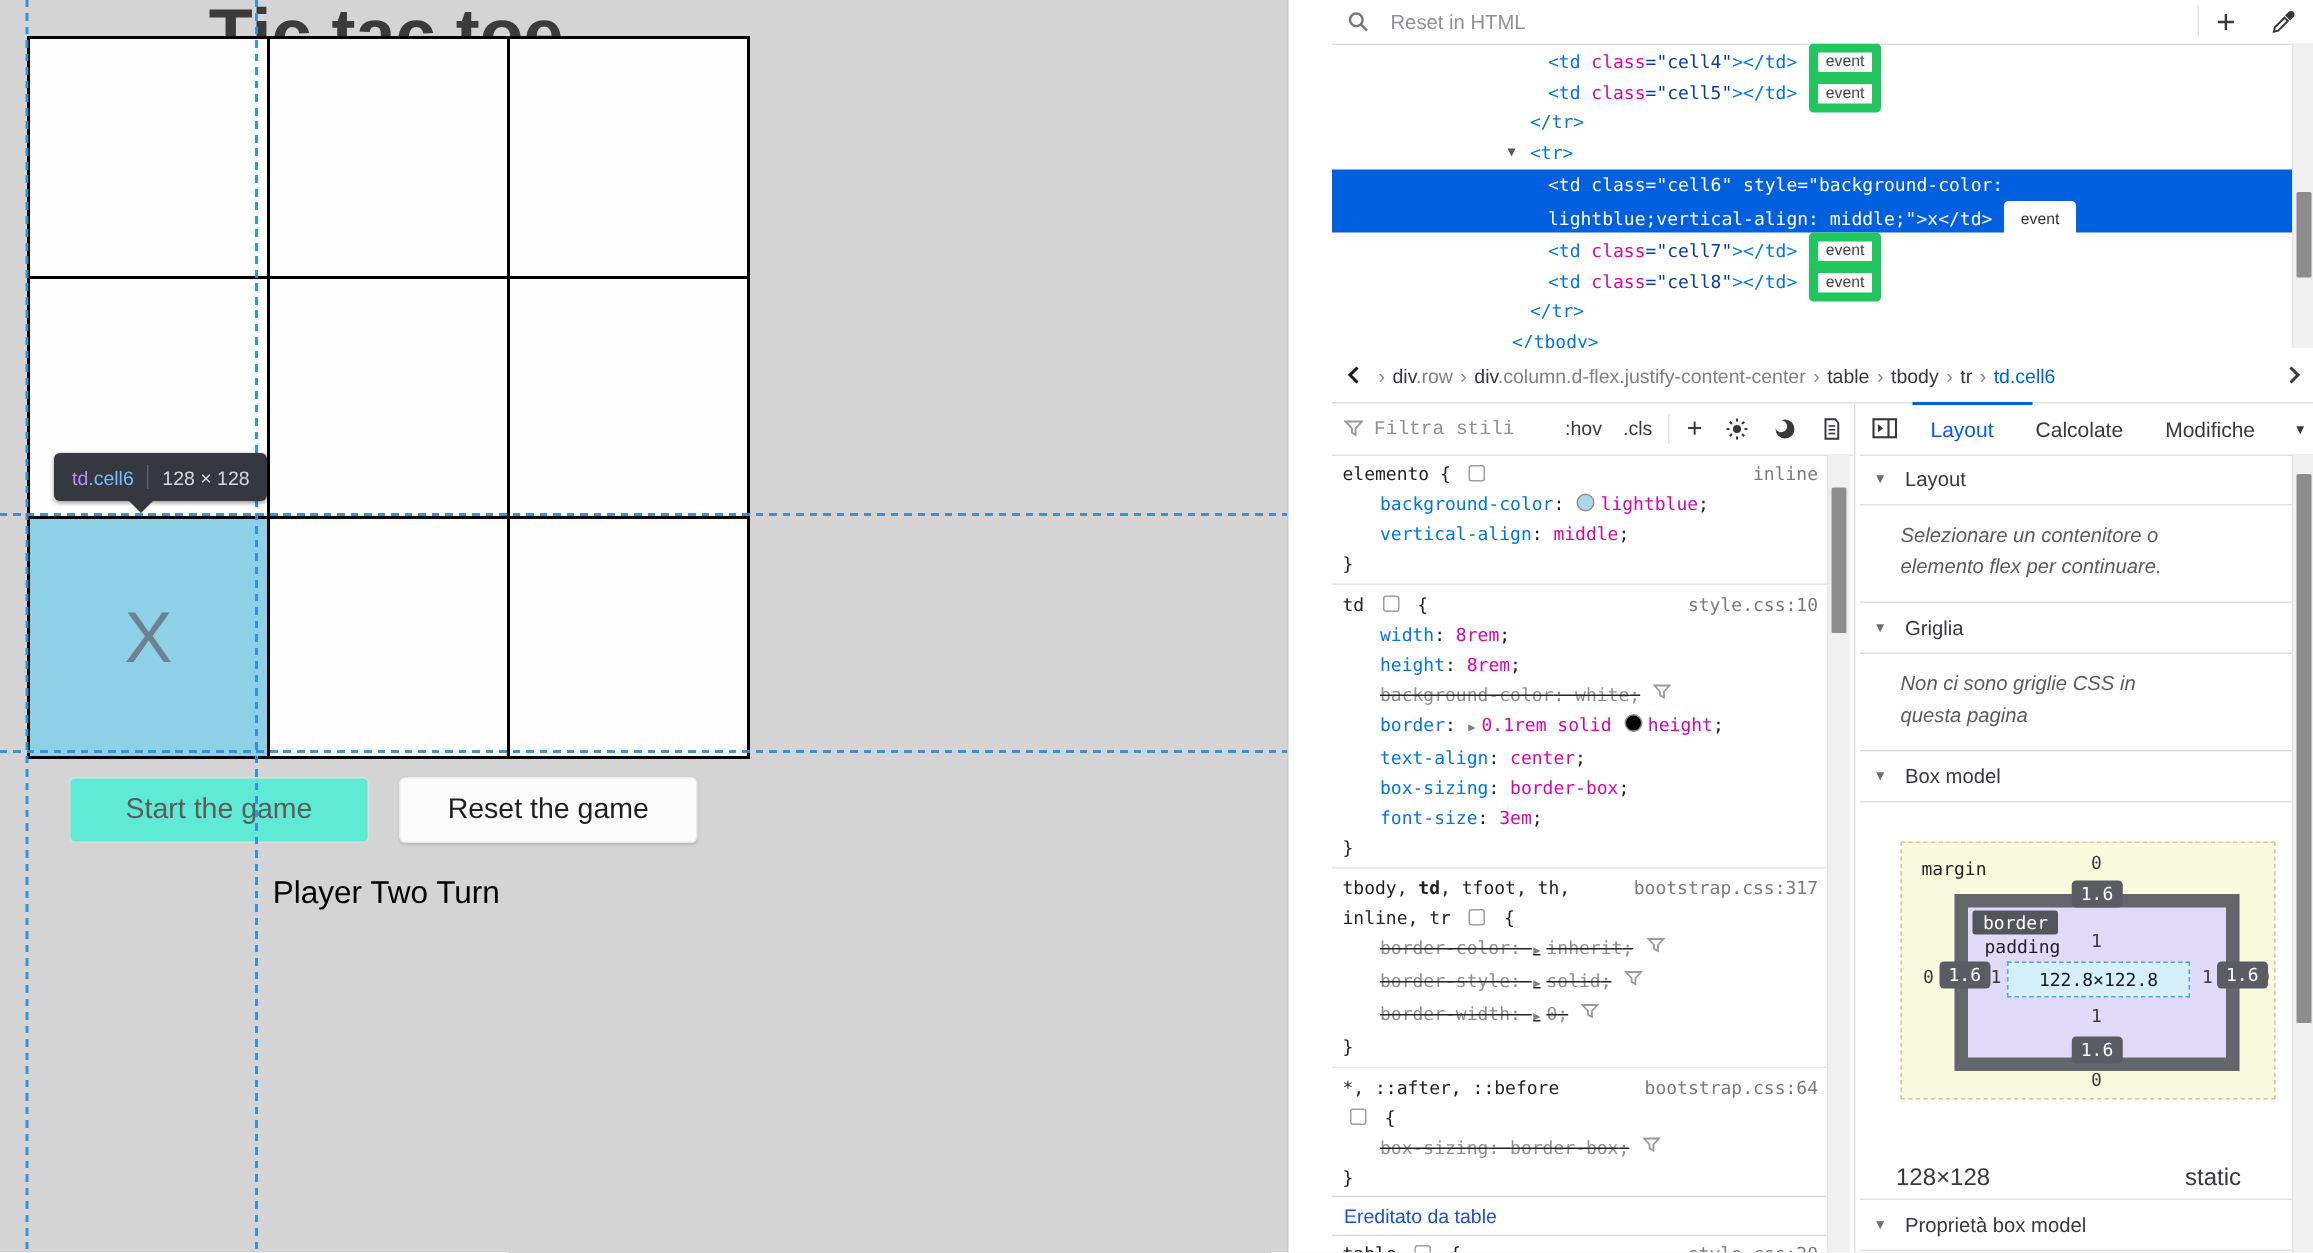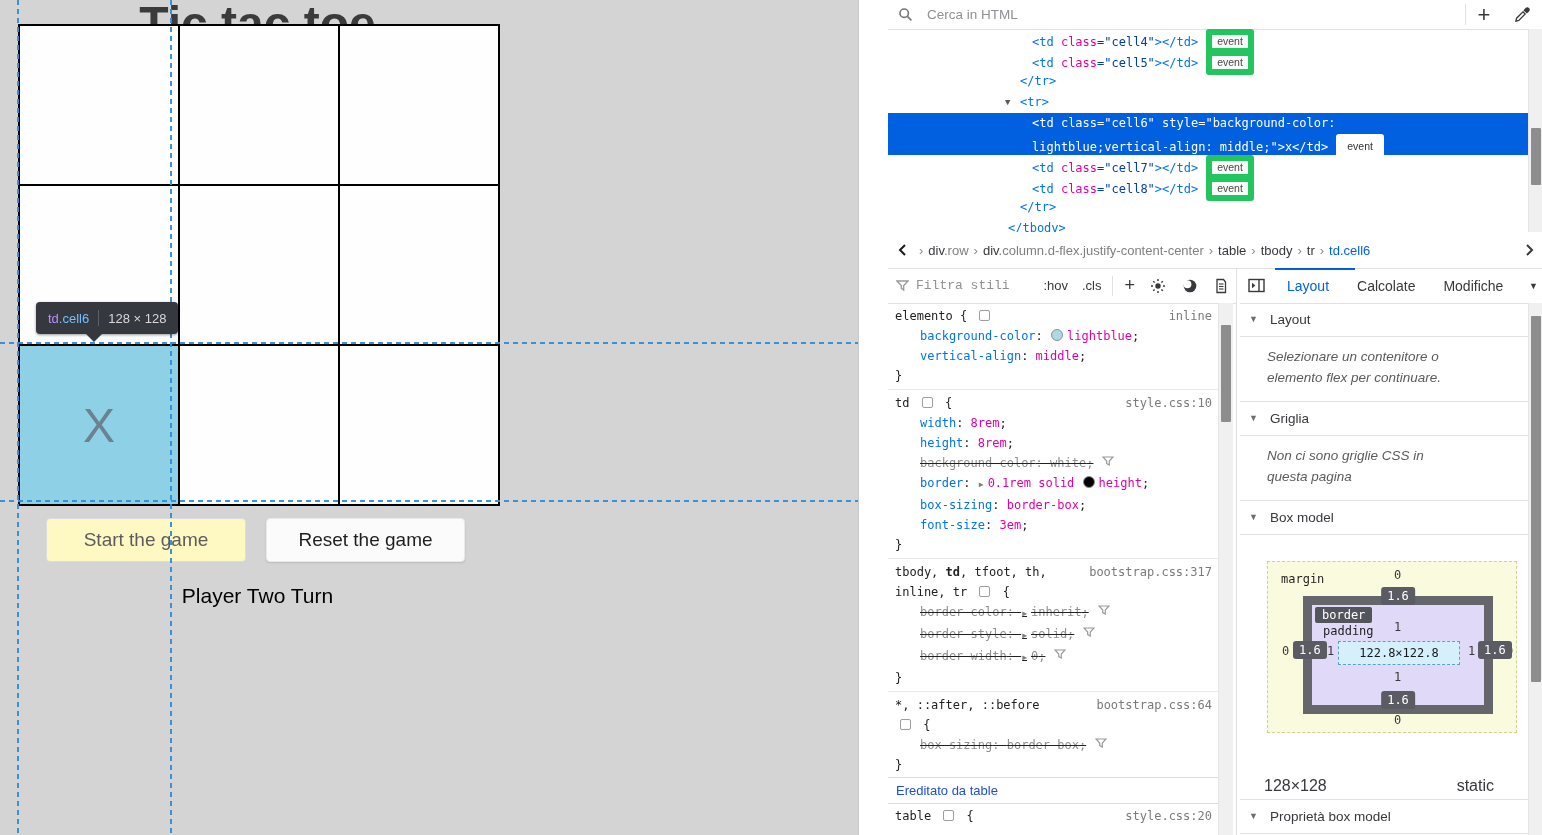--- a/index.html
+++ b/index.html
@@ -10,21 +10,21 @@
   #ttt-table{position:absolute;left:18px;top:24px;width:478px;height:478px;background:#000;border:2px solid #000;display:grid;grid-template-columns:1fr 1fr 1fr;grid-template-rows:1fr 1fr 1fr;gap:2px;}
   .ttt-cell{background:#fefefe;display:flex;align-items:center;justify-content:center;}
   .ttt-cell.marked{background:#8ed1e7;color:#6d8291;font-size:48px;text-transform:uppercase;}
   .guide-v{position:absolute;top:0;width:2px;height:835px;background:repeating-linear-gradient(180deg,#2f8fd6 0 5px,transparent 5px 9px);opacity:.95;z-index:5;}
   .guide-h{position:absolute;left:0;width:858px;height:2px;background:repeating-linear-gradient(90deg,#2f8fd6 0 5px,transparent 5px 9px);opacity:.95;z-index:5;}
   #tooltip{position:absolute;left:36px;top:302px;height:32px;background:#36383f;border-radius:4px;display:flex;align-items:center;padding:0 12px;gap:9px;z-index:9;font-size:13px;box-shadow:0 1px 3px rgba(0,0,0,.4);}
   #tooltip .tt-tag{color:#b98eff;} #tooltip .tt-cls{color:#75bfff;}
   #tooltip .tt-div{width:1px;height:16px;background:#5c5e66;} #tooltip .tt-dims{color:#d8d8dc;}
   #tooltip-arrow{position:absolute;left:86px;top:334px;width:0;height:0;border:8px solid transparent;border-top-color:#36383f;border-bottom-width:0;z-index:9;}
   .pg-btn{position:absolute;top:518px;height:44px;border-radius:4px;font-size:19px;display:flex;align-items:center;justify-content:center;font-family:"Liberation Sans",sans-serif;}
-  #btn-start{left:46px;width:200px;background:#fef9c3;color:#5c5c5c;border:1px solid #dcdcdc;}
+  #btn-start{left:46px;width:200px;background:#5eead4;color:#5c5c5c;border:1px solid #dcdcdc;}
   #btn-reset{left:266px;width:199px;background:#fbfbfb;color:#1f1f1f;border:1px solid #e9e9e9;box-shadow:0 1px 2px rgba(0,0,0,.12);}
   #status{position:absolute;left:0;top:584px;width:515px;text-align:center;font-size:21px;color:#000000;}
   
   #splitter{position:absolute;left:858px;top:0;width:30px;height:835px;background:#fff;border-left:1px solid #c9c9c9;}
   
   #devtools{position:absolute;left:888px;top:0;width:654px;height:835px;background:#fff;color:#38383d;font-size:13px;}
   #search-row{position:absolute;left:0;top:0;width:654px;height:29px;border-bottom:1px solid #e1e1e3;display:flex;align-items:center;}
   #search-ph{color:#909095;margin-left:6px;font-size:13.5px;flex:1;}
   #search-row .vsep{width:1px;height:21px;background:#e1e1e3;}
   #btn-addnode{width:36px;text-align:center;font-size:22px;font-weight:300;color:#38383d;line-height:26px;}
@@ -134,21 +134,21 @@
 
   <section id="devtools">
 
     <div id="search-row">
       <span class="tb-ic" style="margin-left:10px">
         <svg width="15" height="15" viewBox="0 0 15 15">
             <circle cx="6.2" cy="6.2" r="4.2" fill="none" stroke="#757575" stroke-width="1.6"></circle>
             <line x1="9.4" y1="9.4" x2="13.4" y2="13.4" stroke="#757575" stroke-width="1.6"></line>
           </svg>
       </span>
-      <span id="search-ph">Cerca in HTML</span>
+      <span id="search-ph">Reset in HTML</span>
       <span class="vsep"></span>
       <span id="btn-addnode">+</span>
       <span id="btn-eyedrop">
         <svg width="17" height="17" viewBox="0 0 17 17">
             <path d="M15 2c1 1 1 2.4 0 3.4l-2.2 2.2-3.4-3.4L11.6 2c1-1 2.4-1 3.4 0z" fill="#38383d"></path>
             <path d="M9 5.8l2.2 2.2-6.4 6.4-2.9.7.7-2.9z" fill="none" stroke="#38383d" stroke-width="1.3"></path>
           </svg>
       </span>
     </div>
 
@@ -249,20 +249,21 @@
         <div class="rule-line decl"><span><span class="decl-n">vertical-align</span><span class="plain">: </span><span class="decl-v">middle</span><span class="plain">;</span></span></div>
         <div class="rule-line">}</div>
         <div class="rule-sep"></div>
         <div class="rule-line"><span class="plain">td </span><span class="target-ic"></span><span class="plain"> {</span><span class="rule-src">style.css:10</span></div>
         <div class="rule-line decl"><span><span class="decl-n">width</span><span class="plain">: </span><span class="decl-v">8rem</span><span class="plain">;</span></span></div>
         <div class="rule-line decl"><span><span class="decl-n">height</span><span class="plain">: </span><span class="decl-v">8rem</span><span class="plain">;</span></span></div>
         <div class="rule-line decl"><span class="struckwrap"><span class="decl-n">background-color</span><span class="plain">: </span><span class="decl-v">white</span><span class="plain">;</span></span><span style="display: inline-block;"><svg class="funnel-ic" width="12" height="11" viewBox="0 0 12 11">
               <path d="M1 1h10L7.3 5v4L4.7 7.6V5z" fill="none" stroke="#9a9a9a" stroke-width="1.2"></path>
             </svg></span></div>
         <div class="rule-line decl"><span><span class="decl-n">border</span><span class="plain">: </span><span class="arrow">▶</span><span class="decl-v">0.1rem solid</span><span class="plain"> </span><span class="swatch" style="background: rgb(0, 0, 0);"></span><span class="decl-v">height</span><span class="plain">;</span></span></div>
+        <div class="rule-line decl"><span><span class="decl-n">text-align</span><span class="plain">: </span><span class="decl-v">center</span><span class="plain">;</span></span></div>
         <div class="rule-line decl"><span><span class="decl-n">box-sizing</span><span class="plain">: </span><span class="decl-v">border-box</span><span class="plain">;</span></span></div>
         <div class="rule-line decl"><span><span class="decl-n">font-size</span><span class="plain">: </span><span class="decl-v">3em</span><span class="plain">;</span></span></div>
         <div class="rule-line">}</div>
         <div class="rule-sep"></div>
         <div class="rule-line"><span class="plain">tbody, </span><span class="selb">td</span><span class="plain">, tfoot, th,</span><span class="rule-src">bootstrap.css:317</span></div>
         <div class="rule-line"><span class="plain">inline, tr </span><span class="target-ic"></span><span class="plain"> {</span></div>
         <div class="rule-line decl"><span class="struckwrap"><span class="decl-n">border-color</span><span class="plain">: </span><span class="arrow">▶</span><span class="decl-v">inherit</span><span class="plain">;</span></span><span style="display: inline-block;"><svg class="funnel-ic" width="12" height="11" viewBox="0 0 12 11">
               <path d="M1 1h10L7.3 5v4L4.7 7.6V5z" fill="none" stroke="#9a9a9a" stroke-width="1.2"></path>
             </svg></span></div>
         <div class="rule-line decl"><span class="struckwrap"><span class="decl-n">border-style</span><span class="plain">: </span><span class="arrow">▶</span><span class="decl-v">solid</span><span class="plain">;</span></span><span style="display: inline-block;"><svg class="funnel-ic" width="12" height="11" viewBox="0 0 12 11">

